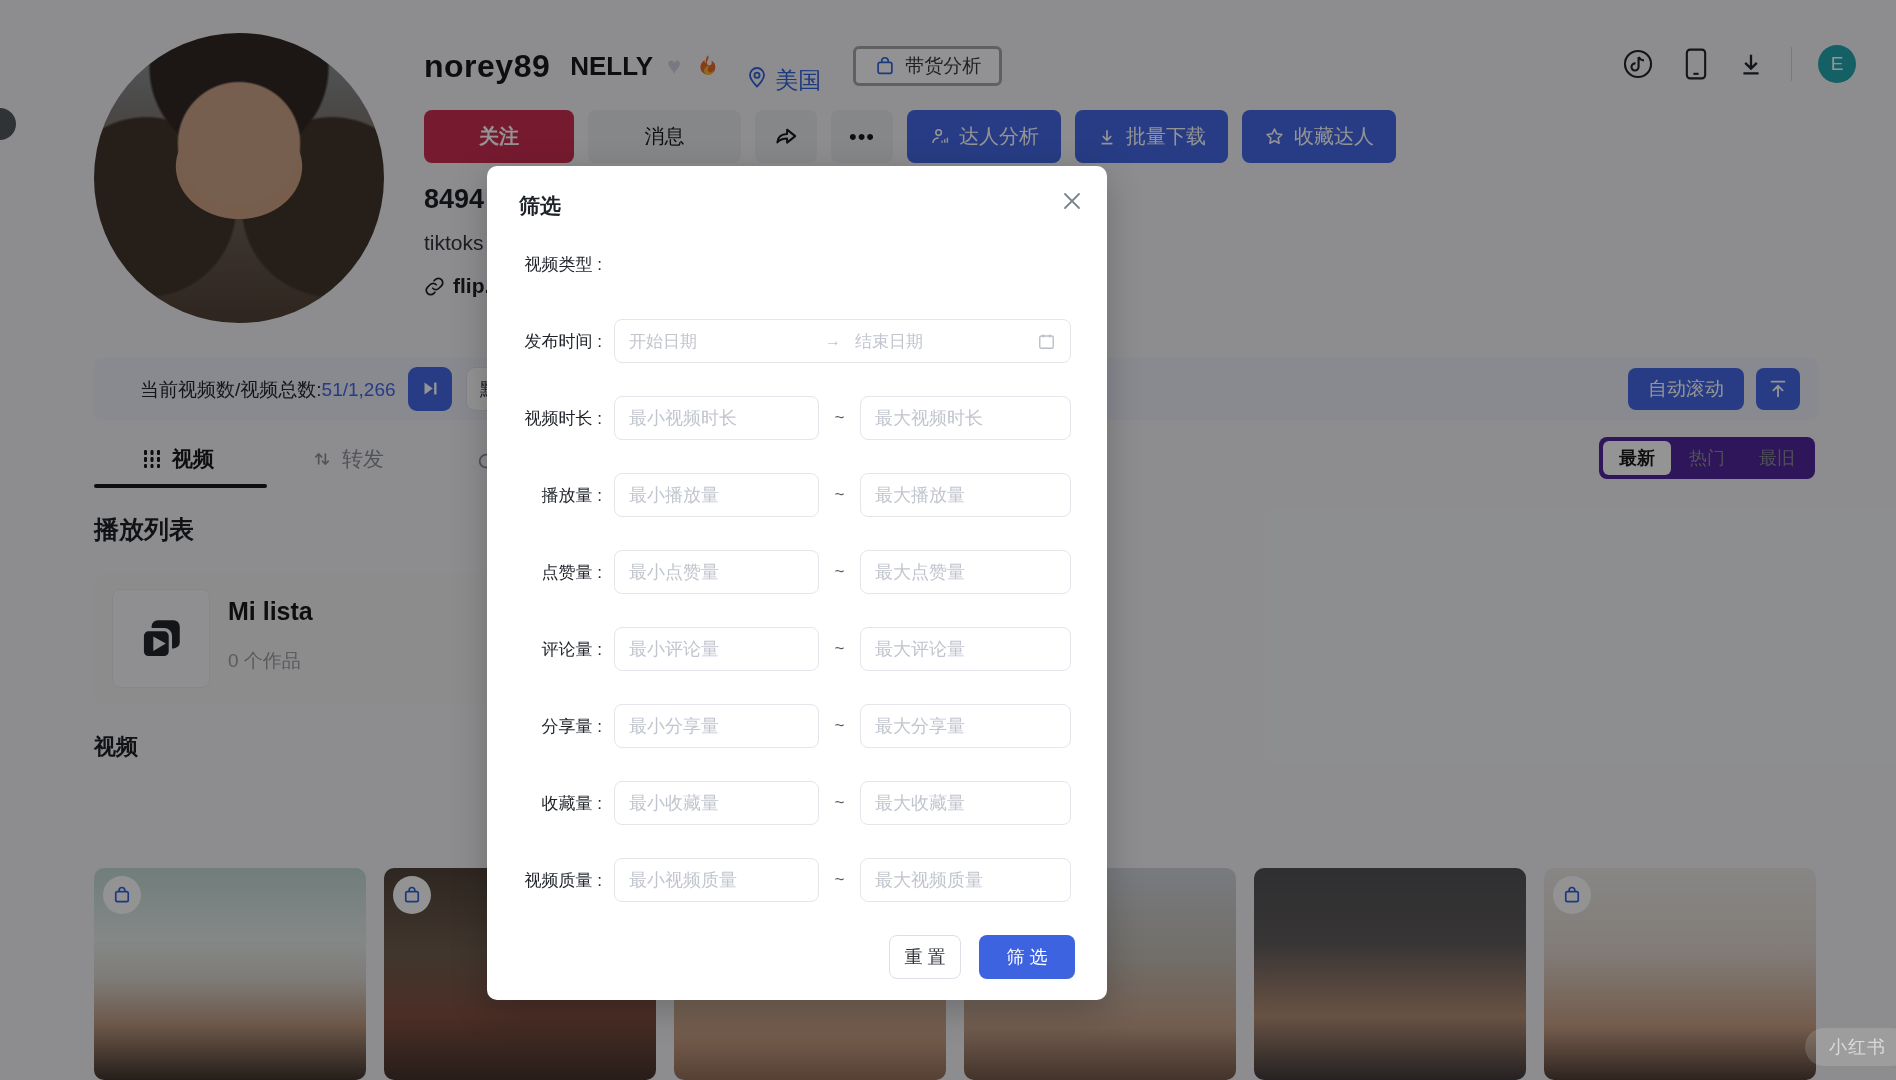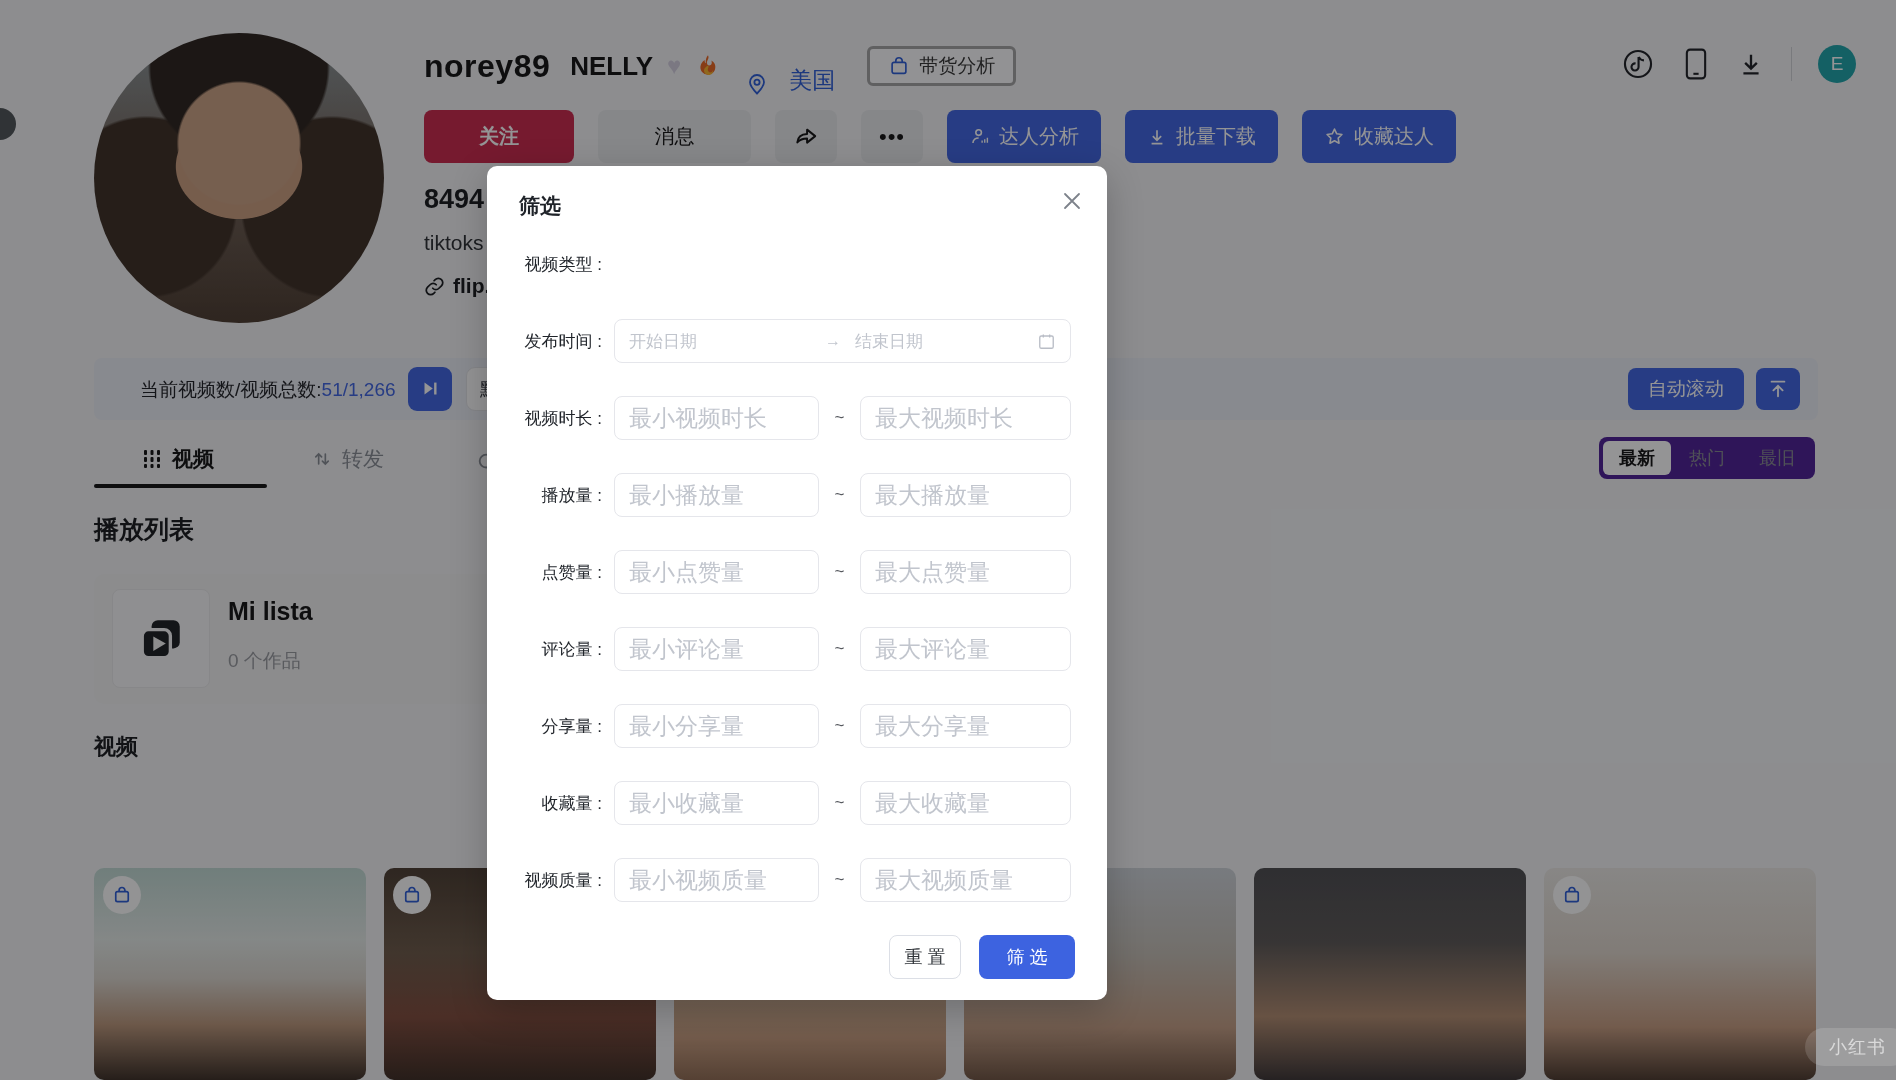--- a/index.html
+++ b/index.html
@@ -20,27 +20,27 @@
       radial-gradient(circle at 50% 12%, #2a211b 0 30%, rgba(0,0,0,0) 31%),
       radial-gradient(circle at 18% 60%, #3b2d23 0 30%, rgba(0,0,0,0) 31%),
       radial-gradient(circle at 82% 60%, #3b2d23 0 30%, rgba(0,0,0,0) 31%),
       linear-gradient(180deg,#8a969b 0%, #74655a 45%, #4a3a2e 100%);
   }
 
   .name-row { position:absolute; left:424px; top:44px; height:44px; display:flex; align-items:center; gap:14px; }
   .username { font-size:32px; font-weight:bold; color:#111; letter-spacing:.5px; }
   .nickname { font-size:26px; font-weight:600; color:#111; margin-left:6px; }
   .heart-glyph { font-size:24px; color:#d3cede; }
-  .loc { display:flex; align-items:flex-end; gap:20px; margin-left:10px;margin-top:28px; }
+  .loc { display:flex; align-items:flex-start; gap:6px; margin-left:10px;margin-top:28px; }
   .loc-text { font-size:23px; color:#2a5bd7; }
   .commerce-chip { display:flex; align-items:center; gap:9px; margin-left:18px;
     height:40px; padding:0 18px; background:#fcfcfd; border:3px solid #a3a3a3; border-radius:6px; }
   .commerce-chip span { font-size:19px; color:#333; }
 
-  .action-row { position:absolute; left:424px; top:110px; height:53px; display:flex; gap:24px; }
+  .action-row { position:absolute; left:424px; top:110px; height:53px; display:flex; gap:14px; }
   .btn { display:flex; align-items:center; justify-content:center; gap:9px;
     height:53px; border-radius:8px; font-size:20px; cursor:pointer; border:none; }
   .btn-follow { width:150px; background:#c9264a; color:#fff; font-weight:600; }
   .btn-msg { width:153px; background:#e7e8ea; color:#111; }
   .btn-sq { width:62px; background:#e7e8ea; color:#111; }
   .btn-more { font-size:22px; letter-spacing:1px; color:#111; }
   .btn-blue { background:#3d63e0; color:#fff; padding:0 22px; }
 
   .stats-partial { position:absolute; left:424px; top:184px; font-size:27px; font-weight:bold; color:#16181b; }
   .bio-partial { position:absolute; left:424px; top:231px; font-size:21px; color:#2a2d31; }
@@ -113,21 +113,21 @@
   .m-row { display:flex; align-items:center; height:44px; margin-bottom:33px; }
   .m-label { width:83px; margin-right:12px; text-align:right; font-size:17px; color:#1f2329; flex:none; white-space:nowrap; }
   .m-wide { width:457px; height:44px; border:1px solid #e5e6eb; border-radius:8px;
     display:flex; align-items:center; padding:0 14px; cursor:pointer; background:#fff; }
   .m-select-value { font-size:17px; color:#1f2329; flex:1; }
   .m-date-ph { font-size:17px; color:#c1c5cd; }
   .m-date-ph.start { flex:1; }
   .m-date-ph.end { flex:1; }
   .m-date-arrow { color:#c1c5cd; font-size:16px; margin:0 14px; }
   .m-input { width:205px; height:44px; border:1px solid #e5e6eb; border-radius:8px;
-    font-size:23px; color:#1f2329; padding:0 14px; outline:none;
+    font-size:18px; color:#1f2329; padding:0 14px; outline:none;
     font-family:"Liberation Sans","DejaVu Sans",sans-serif; }
   .m-input.max { width:211px; }
   .m-input::placeholder { color:#c1c5cd; }
   .m-sep { width:41px; text-align:center; color:#55585e; font-size:17px; flex:none; }
   .m-footer { display:flex; justify-content:flex-end; gap:18px; margin-top:30px; }
   .m-btn { height:44px; border-radius:8px; font-size:18px; display:flex; align-items:center;
     justify-content:center; cursor:pointer; border:none; }
   .m-reset { width:72px; background:#fff; border:1px solid #dcdfe6; color:#2f3338; }
   .m-submit { width:96px; background:#3d63e0; color:#fff; }
 

